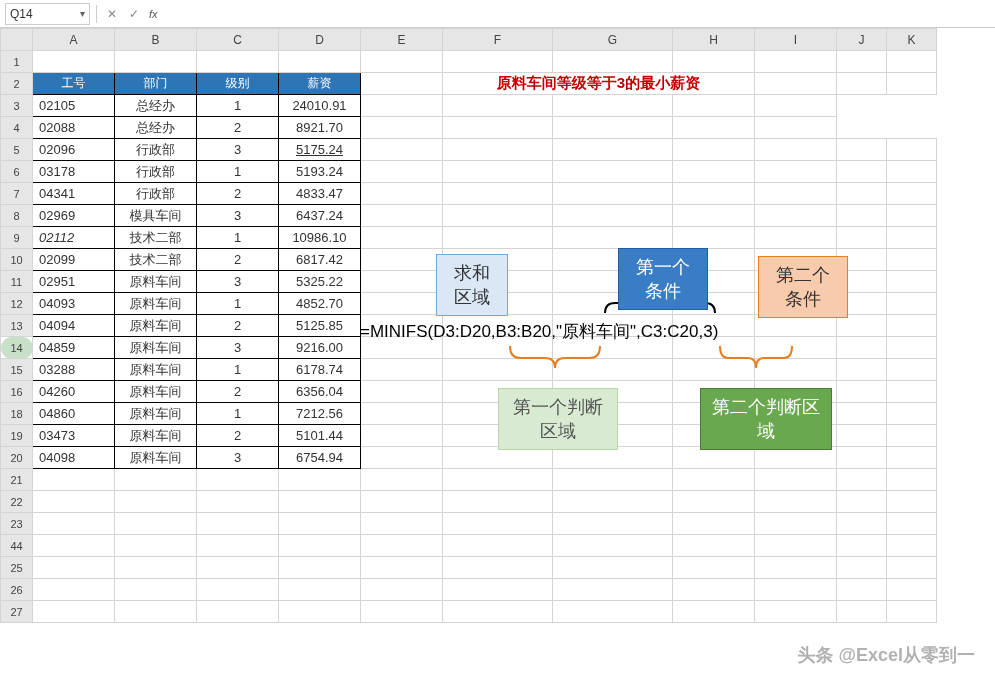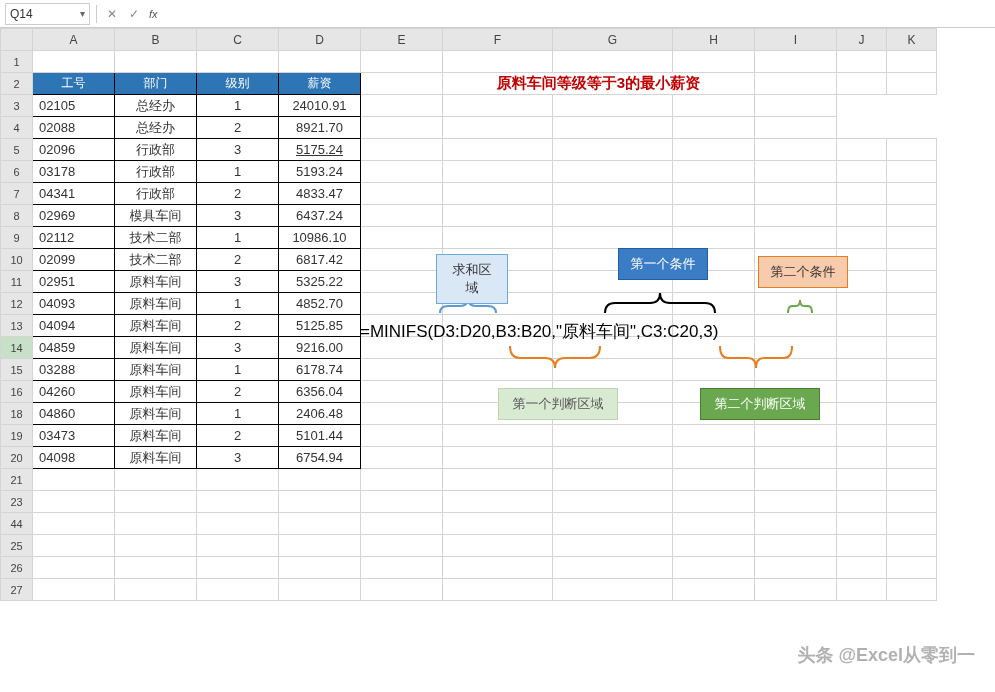--- a/index.html
+++ b/index.html
@@ -12,31 +12,31 @@
     .fx-btn { width: 18px; height: 18px; display: flex; align-items: center; justify-content: center; color: #888; cursor: pointer; }
     .fx-label { font-style: italic; font-size: 11px; color: #555; margin-left: 2px; }
     .formula-input { flex: 1; height: 22px; border: none; padding: 2px; }
     
     .grid-container { position: relative; overflow: auto; height: calc(100vh - 28px); }
     .sheet { border-collapse: collapse; }
     .sheet td, .sheet th { border: 1px solid #d4d4d4; height: 22px; min-width: 20px; text-align: center; font-weight: normal; padding: 0; position: relative; }
     .corner { width: 32px; background: #e6e6e6; border-right: 1px solid #bbb; border-bottom: 1px solid #bbb; }
     .col-h { background: #e6e6e6; color: #444; font-size: 12px; width: 82px; height: 20px; border-bottom: 1px solid #bbb; }
     .row-h { background: #e6e6e6; color: #444; font-size: 11px; width: 32px; text-align: center; border-right: 1px solid #bbb; }
-    .row-h.selected { background: #c8e0c8; }
+    .row-h.selected { background: #c8e0c8; border-radius: 11px; }
     .cell { background: #fff; font-size: 12px; }
     
     .data-header { background: #2e75b6; color: #fff; font-weight: bold; border: 1.5px solid #000 !important; }
     .data-cell { border: 1px solid #000 !important; background: #fff; font-size: 13px; }
     .data-cell.left-align { text-align: left; padding-left: 6px; }
     
     .title-red { color: #c00000; font-weight: bold; font-size: 15px; }
     
     .formula-overlay { position: absolute; left: 360px; top: 190px; width: 560px; height: 260px; pointer-events: none; }
-    .annotation-box { position: absolute; padding: 6px 10px; font-size: 13px; text-align: center; border: 1px solid; }
+    .annotation-box { position: absolute; padding: 6px 10px; font-size: 18px; text-align: center; border: 1px solid; }
     .blue-box { background: #dae8f5; border-color: #6fa8dc; color: #333; }
     .darkblue-box { background: #3b7dc5; border-color: #1f5fa5; color: #fff; }
     .orange-box { background: #f8cbad; border-color: #e67e22; color: #333; }
     .lightgreen-box { background: #d9ead3; border-color: #b6d7a8; color: #555; }
     .green-box { background: #6aa84f; border-color: #4a7d32; color: #fff; }
     .formula-text { position: absolute; font-size: 17px; color: #000; white-space: nowrap; }
     
     .watermark { position: fixed; right: 20px; bottom: 25px; font-size: 18px; color: rgba(100,100,100,0.5); font-weight: bold; pointer-events: none; }
   </style>
 </head>
@@ -174,21 +174,21 @@
           <td class="cell" style="width: 82px;"></td>
           <td class="cell" style="width: 110px;"></td>
           <td class="cell" style="width: 120px;"></td>
           <td class="cell" style="width: 82px;"></td>
           <td class="cell" style="width: 82px;"></td>
           <td class="cell" style="width: 50px;"></td>
           <td class="cell" style="width: 50px;"></td>
         </tr>
         <tr>
           <td class="row-h">9</td>
-          <td class="data-cell left-align" style="width: 82px;">02112</td>
+          <td class="data-cell left-align" style="width: 82px; font-style: italic;">02112</td>
           <td class="data-cell" style="width: 82px;">技术二部</td>
           <td class="data-cell" style="width: 82px;">1</td>
           <td class="data-cell" style="width: 82px;">10986.10</td>
           <td class="cell" style="width: 82px;"></td>
           <td class="cell" style="width: 110px;"></td>
           <td class="cell" style="width: 120px;"></td>
           <td class="cell" style="width: 82px;"></td>
           <td class="cell" style="width: 82px;"></td>
           <td class="cell" style="width: 50px;"></td>
           <td class="cell" style="width: 50px;"></td>
@@ -289,21 +289,21 @@
           <td class="cell" style="width: 82px;"></td>
           <td class="cell" style="width: 82px;"></td>
           <td class="cell" style="width: 50px;"></td>
           <td class="cell" style="width: 50px;"></td>
         </tr>
         <tr>
           <td class="row-h">18</td>
           <td class="data-cell left-align" style="width: 82px;">04860</td>
           <td class="data-cell" style="width: 82px;">原料车间</td>
           <td class="data-cell" style="width: 82px;">1</td>
-          <td class="data-cell" style="width: 82px;">2406.48</td>
+          <td class="data-cell" style="width: 82px;">7212.56</td>
           <td class="cell" style="width: 82px;"></td>
           <td class="cell" style="width: 110px;"></td>
           <td class="cell" style="width: 120px;"></td>
           <td class="cell" style="width: 82px;"></td>
           <td class="cell" style="width: 82px;"></td>
           <td class="cell" style="width: 50px;"></td>
           <td class="cell" style="width: 50px;"></td>
         </tr>
         <tr>
           <td class="row-h">19</td>
@@ -328,20 +328,34 @@
           <td class="cell" style="width: 82px;"></td>
           <td class="cell" style="width: 110px;"></td>
           <td class="cell" style="width: 120px;"></td>
           <td class="cell" style="width: 82px;"></td>
           <td class="cell" style="width: 82px;"></td>
           <td class="cell" style="width: 50px;"></td>
           <td class="cell" style="width: 50px;"></td>
         </tr>
         <tr>
           <td class="row-h">21</td>
+          <td class="cell" style="width: 82px;"></td>
+          <td class="cell" style="width: 82px;"></td>
+          <td class="cell" style="width: 82px;"></td>
+          <td class="cell" style="width: 82px;"></td>
+          <td class="cell" style="width: 82px;"></td>
+          <td class="cell" style="width: 110px;"></td>
+          <td class="cell" style="width: 120px;"></td>
+          <td class="cell" style="width: 82px;"></td>
+          <td class="cell" style="width: 82px;"></td>
+          <td class="cell" style="width: 50px;"></td>
+          <td class="cell" style="width: 50px;"></td>
+        </tr>
+        <tr>
+          <td class="row-h">22</td>
           <td class="cell" style="width: 82px;"></td>
           <td class="cell" style="width: 82px;"></td>
           <td class="cell" style="width: 82px;"></td>
           <td class="cell" style="width: 82px;"></td>
           <td class="cell" style="width: 82px;"></td>
           <td class="cell" style="width: 110px;"></td>
           <td class="cell" style="width: 120px;"></td>
           <td class="cell" style="width: 82px;"></td>
           <td class="cell" style="width: 82px;"></td>
           <td class="cell" style="width: 50px;"></td>
@@ -431,19 +445,19 @@
 
       <path d="M150,128 Q150,140 160,140 L185,140 Q195,140 195,150 Q195,140 205,140 L230,140 Q240,140 240,128" stroke="#e67e22" stroke-width="2" fill="none"></path>
 
       <path d="M360,128 Q360,140 368,140 L388,140 Q396,140 396,150 Q396,140 404,140 L424,140 Q432,140 432,128" stroke="#e67e22" stroke-width="2" fill="none"></path>
     </svg>
 
     <div class="annotation-box blue-box" style="left:76px;top:36px;width:72px;">求和区域</div>
     <div class="annotation-box darkblue-box" style="left:258px;top:30px;width:90px;">第一个条件</div>
     <div class="annotation-box lightgreen-box" style="left:138px;top:170px;width:120px;">第一个判断区域</div>
     <div class="annotation-box orange-box" style="left:398px;top:38px;width:90px;">第二个条件</div>
-    <div class="annotation-box green-box" style="left:340px;top:170px;width:120px;">第二个判断区域</div>
+    <div class="annotation-box green-box" style="left:340px;top:170px;width:132px;">第二个判断区域</div>
 
     <div class="formula-text" style="left:0;top:102px;">=MINIFS(D3:D20,B3:B20,"原料车间",C3:C20,3)</div>
   </div>
 </div>
 
 <div class="watermark">头条 @Excel从零到一</div>
 
 </body></html>

